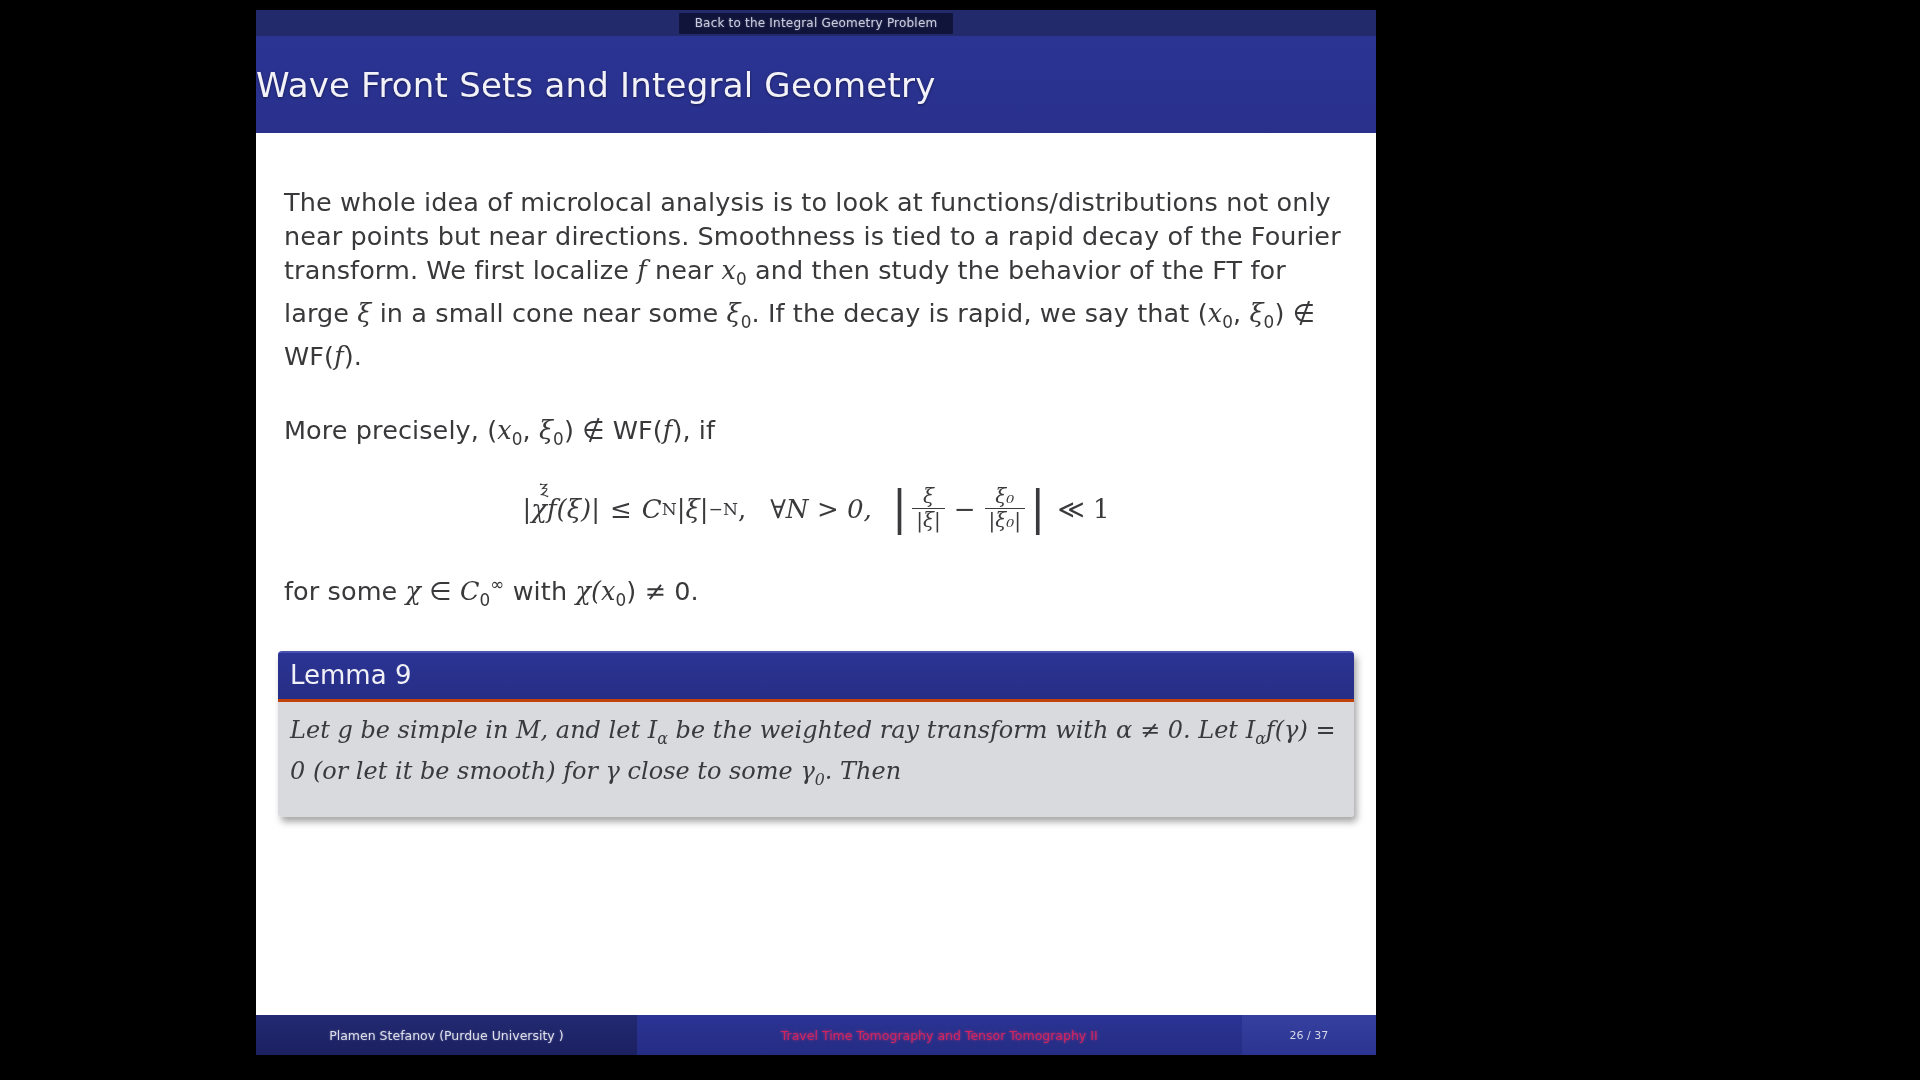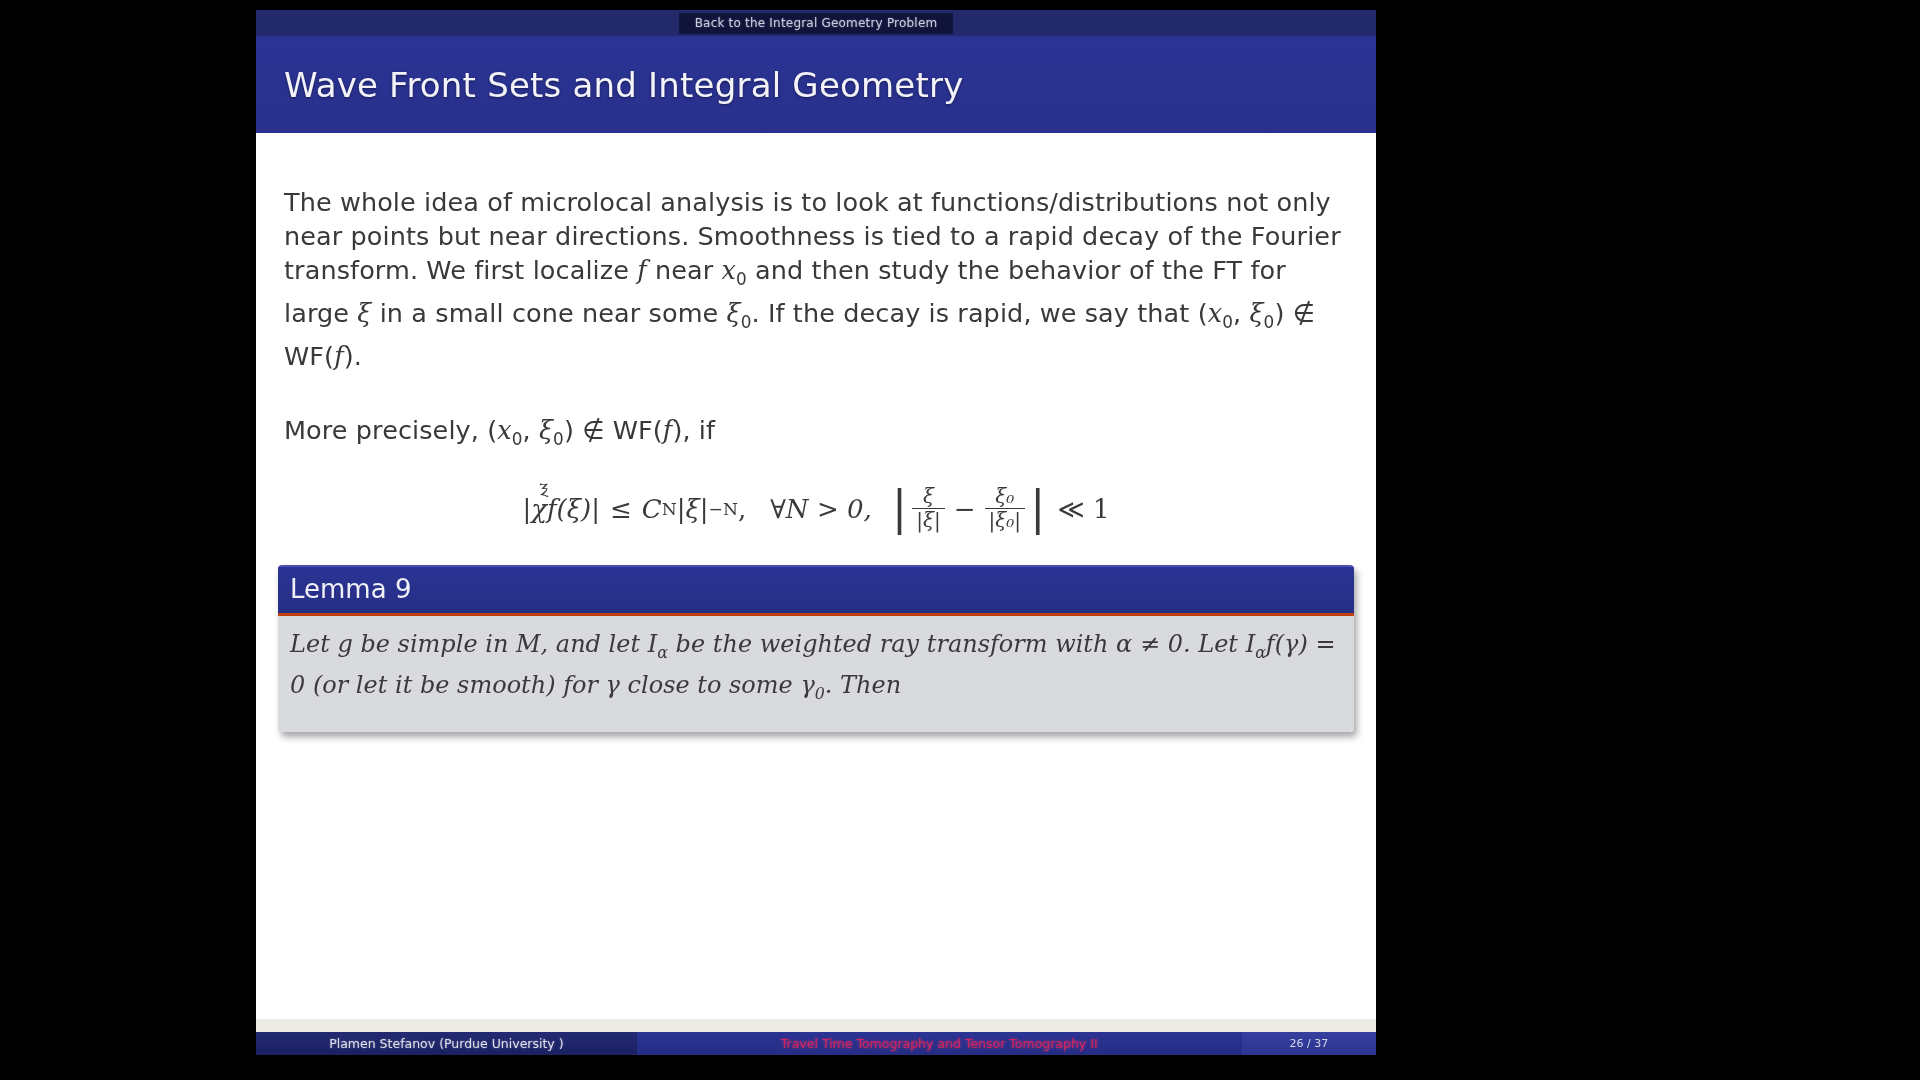--- a/index.html
+++ b/index.html
@@ -64,21 +64,20 @@
     width: 100%;
     height: 97px;
     background: linear-gradient(180deg, #2b3493 0%, #2a3290 55%, #29308c 100%);
     display: flex;
     align-items: center;
   }
   .frametitle {
     color: #f2f2f8;
     font-size: 34px;
     font-weight: 400;
-    padding-left: 28px;
     letter-spacing: 0.2px;
     text-shadow: 0 1px 3px rgba(0,0,0,0.45);
     text-align: right;
   }
 
   
   .body {
     position: absolute;
     left: 0;
     top: 123px;
@@ -175,21 +174,21 @@
     margin-top: 22px;
     font-size: 25px;
     font-style: italic;
   }
 
   
   .footer {
     position: absolute;
     left: 0; bottom: 0;
     width: 100%;
-    height: 23px;
+    height: 40px;
     display: flex;
     align-items: stretch;
     background: #161a4d;
   }
   .f-author {
     flex: 0 0 34%;
     background: linear-gradient(180deg, #232a72 0%, #1a2060 100%);
     color: #dcdde9;
     font-size: 12.5px;
     display: flex;
@@ -287,20 +286,23 @@
           <span style="margin:0 6px">−</span>
           <span class="frac">
             <span class="num math">ξ₀</span>
             <span class="den math">|ξ₀|</span>
           </span>
           <span class="bigbar">|</span>
           <span style="margin-left:10px">≪ 1</span>
         </span>
       </div>
 
+      <div class="para p3">
+        <span>for some </span><span class="math">χ</span><span> ∈ </span><span class="math">C</span><sub>0</sub><sup>∞</sup><span> with </span><span class="math">χ</span><span class="math">(x</span><sub>0</sub><span>) ≠ 0.</span>
+      </div>
 
       <div class="lemma">
         <div class="lemma-head">Lemma 9</div>
         <div class="lemma-body">
           <span>Let </span><span>g</span><span> be simple in </span><span>M</span><span>, and let </span><span>I</span><sub>α</sub><span> be the weighted ray transform with </span><span>α</span><span> ≠ 0. Let </span><span>I</span><sub>α</sub><span>f</span><span>(γ)</span><span> = 0 (or let it be smooth) for </span><span>γ</span><span> close to some </span><span>γ</span><sub>0</sub><span>. Then</span>
 
         </div>
       </div>
 
     </div>

